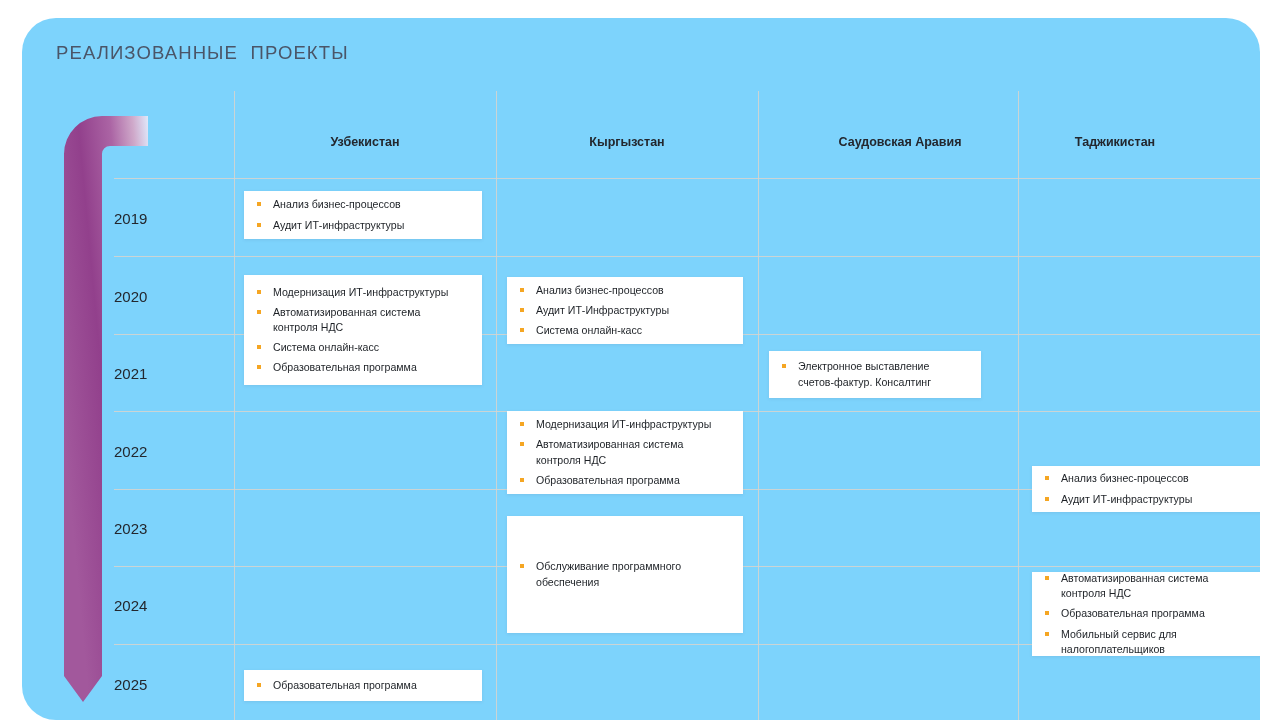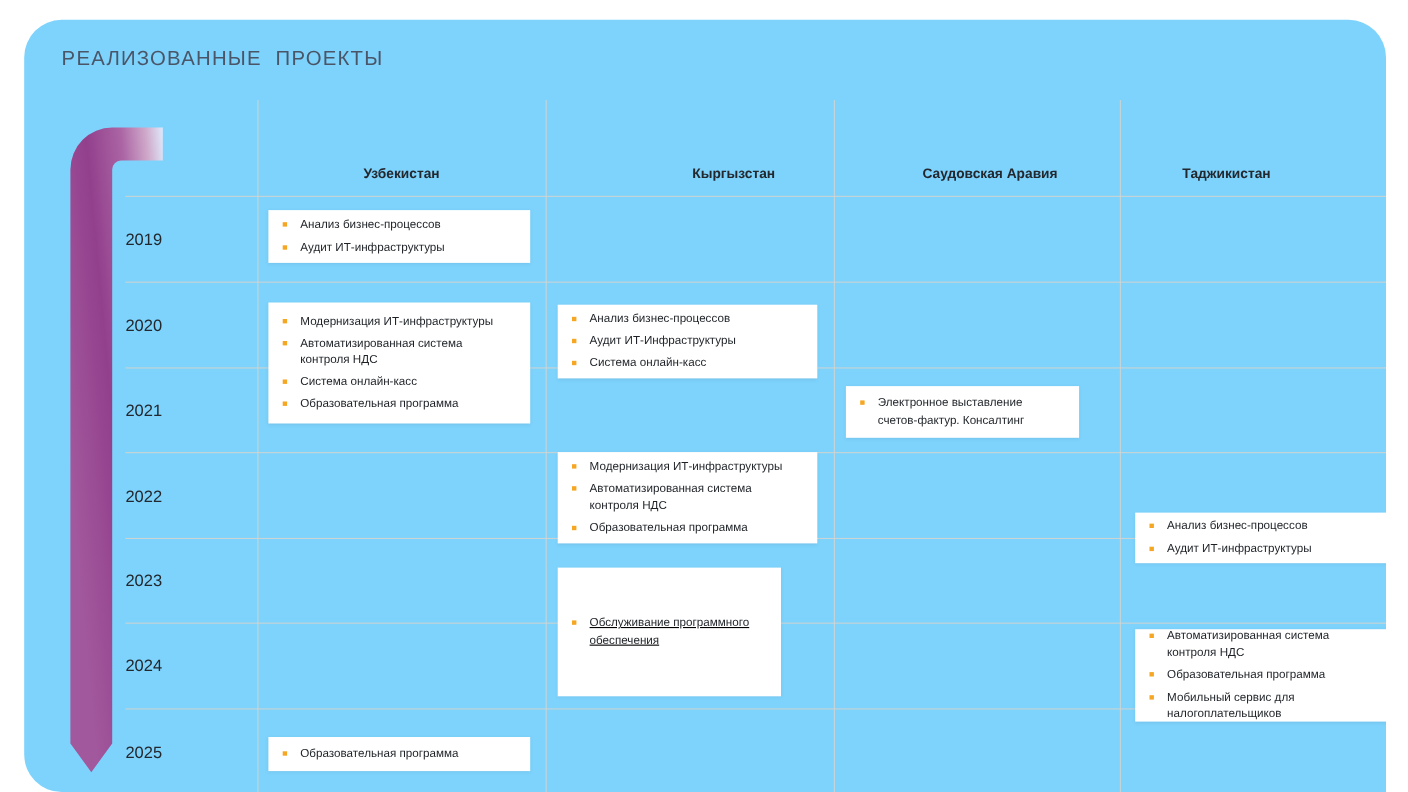--- a/index.html
+++ b/index.html
@@ -77,21 +77,20 @@
   }
 
   
   .col-header {
     position: absolute;
     top: 44px;
     font-size: 12.5px;
     font-weight: 700;
     color: #23272e;
     text-align: center;
-    margin-top: 16px;
   }
 
   
   .year-label {
     position: absolute;
     left: 22px;
     width: 120px;
     text-align: left;
     font-size: 15px;
     font-weight: 400;
@@ -158,21 +157,21 @@
 
     <div class="hline" style="top:87px;"></div>
     <div class="hline" style="top:165px;"></div>
     <div class="hline" style="top:243px;"></div>
     <div class="hline" style="top:320px;"></div>
     <div class="hline" style="top:398px;"></div>
     <div class="hline" style="top:475px;"></div>
     <div class="hline" style="top:553px;"></div>
 
     <div class="col-header" style="left:142px;width:262px;">Узбекистан</div>
-    <div class="col-header" style="left:404px;width:262px;padding-left:40px;">Кыргызстан</div>
+    <div class="col-header" style="left:404px;width:262px;">Кыргызстан</div>
     <div class="col-header" style="left:666px;width:260px;padding-left:12px;">Саудовская Аравия</div>
     <div class="col-header" style="left:926px;width:194px;">Таджикистан</div>
 
     <div class="year-label" style="top:119px;">2019</div>
     <div class="year-label" style="top:197px;">2020</div>
     <div class="year-label" style="top:274px;">2021</div>
     <div class="year-label" style="top:352px;">2022</div>
     <div class="year-label" style="top:429px;">2023</div>
     <div class="year-label" style="top:506px;">2024</div>
     <div class="year-label" style="top:585px;">2025</div>
@@ -237,21 +236,21 @@
         <div class="card-item">
           <span class="bullet"></span>
           <span class="card-item-text">Автоматизированная система контроля НДС</span>
         </div>
         <div class="card-item">
           <span class="bullet"></span>
           <span class="card-item-text">Образовательная программа</span>
         </div>
       </div>
 
-    <div class="card center-content" style="left:415px; top:425px; width:203px; height:117px;text-decoration:underline;">
+    <div class="card center-content" style="left:415px; top:425px; width:236px; height:117px;">
         <div class="card-item">
           <span class="bullet"></span>
           <span class="card-item-text">Обслуживание программного обеспечения</span>
         </div>
       </div>
 
     <div class="card" style="left:677px; top:260px; width:212px; height:47px;">
         <div class="card-item">
           <span class="bullet"></span>
           <span class="card-item-text">Электронное выставление счетов-фактур. Консалтинг</span>

